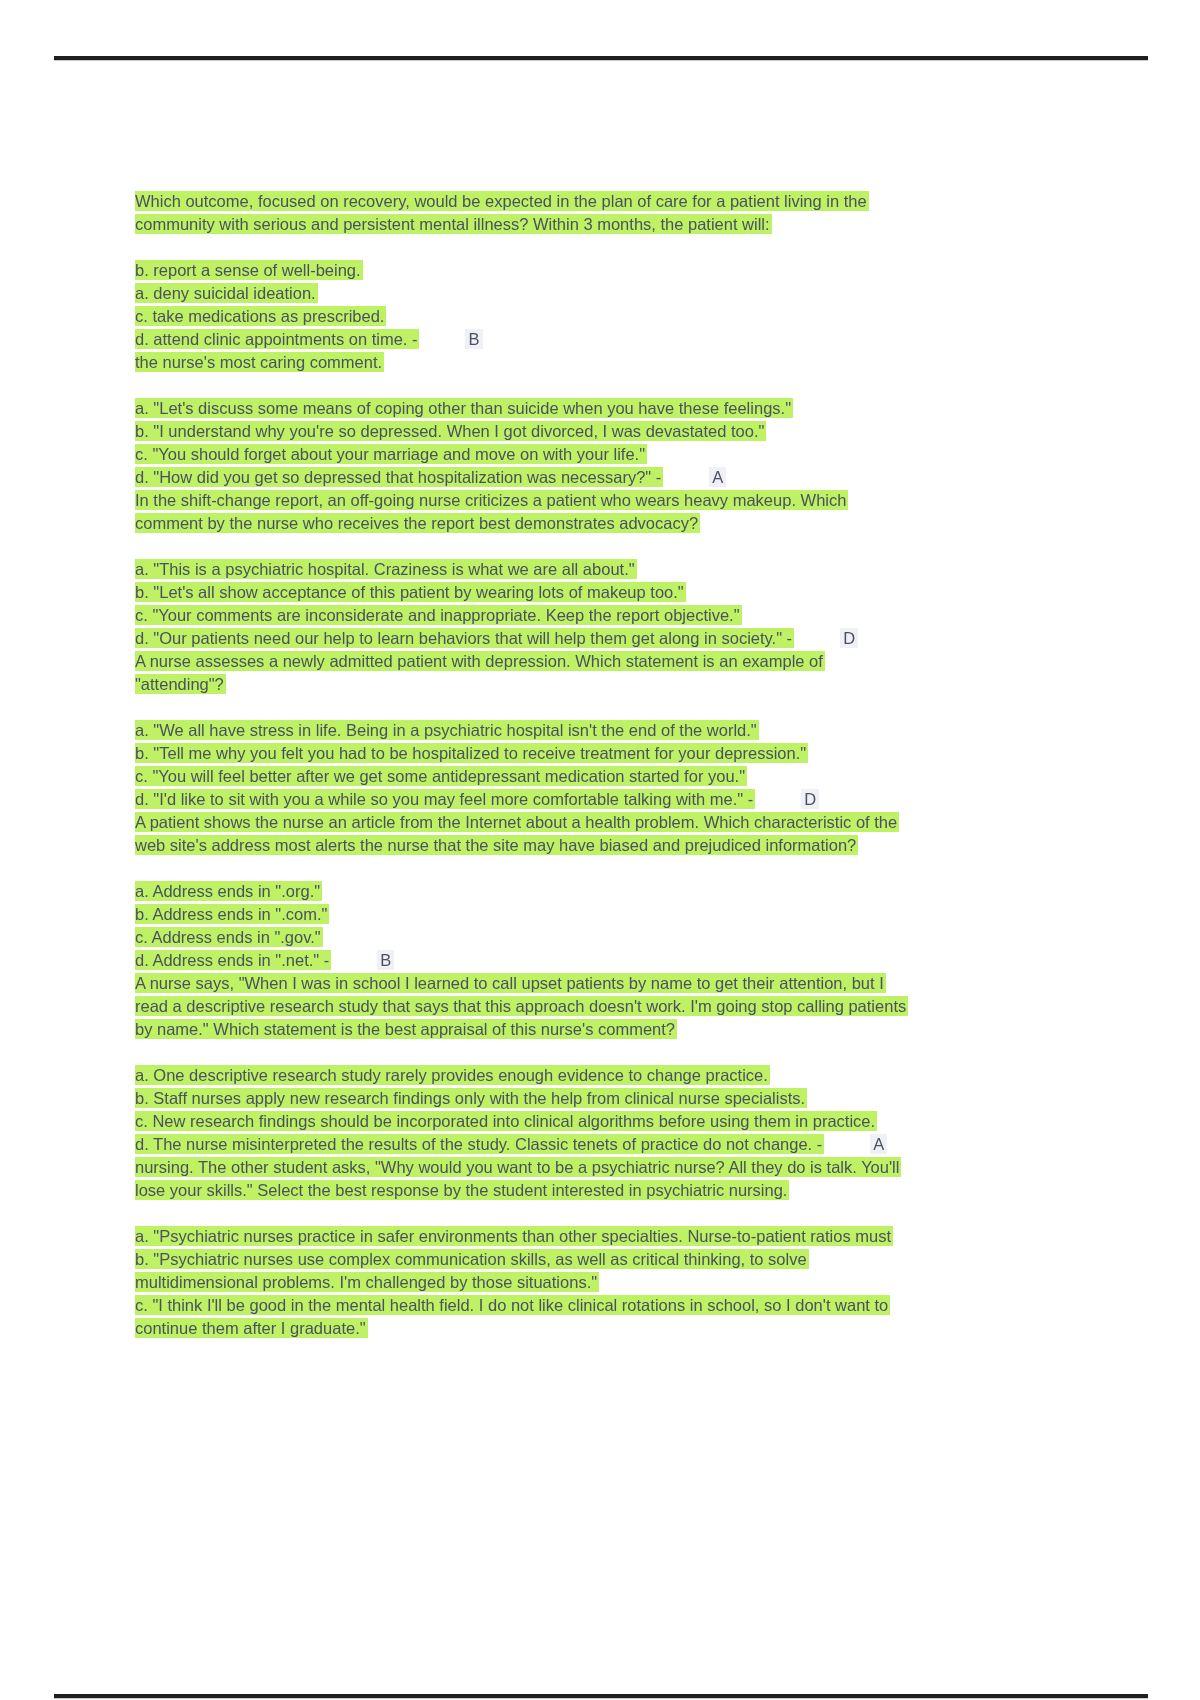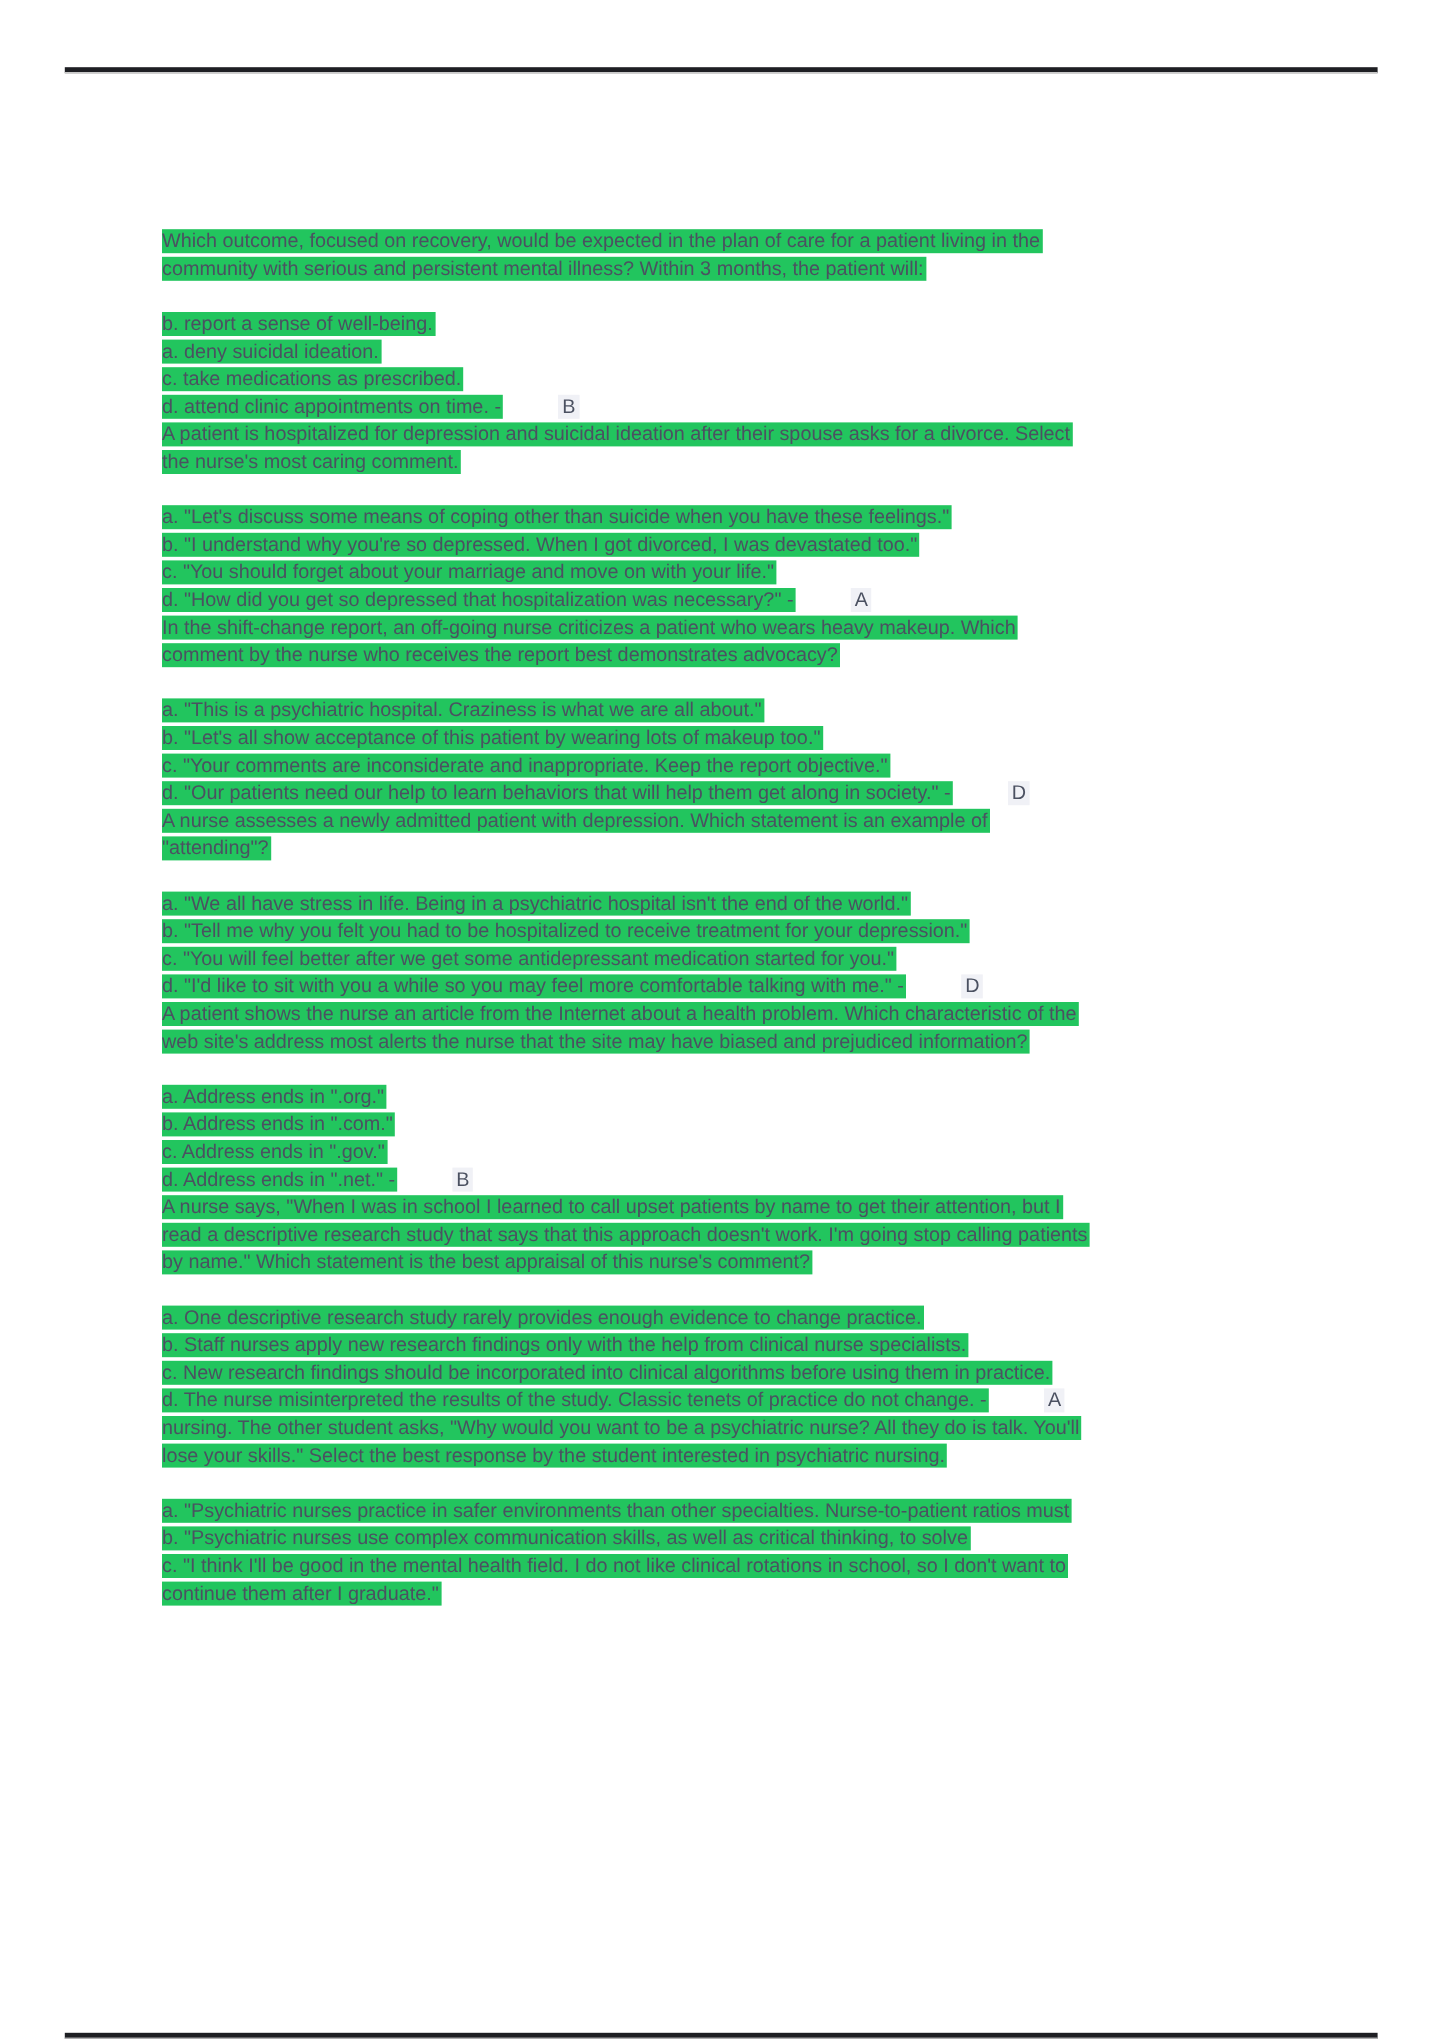--- a/index.html
+++ b/index.html
@@ -31,21 +31,21 @@
     top: 190px;
     width: 1010px;
   }
   .line {
     line-height: 23px;
     font-size: 16.5px;
     color: #4b5161;
     white-space: nowrap;
   }
   .hl {
-    background: #22c55e;
+    background: #bef264;
     padding: 1px 2px 1px 0;
   }
   .answer {
     background: #f0f1f6;
     margin-left: 46px;
     padding: 1px 3px;
   }
   .gap { height: 23px; }
 </style>
 </head>
@@ -60,21 +60,20 @@
       <div class="line"><span class="hl">Which outcome, focused on recovery, would be expected in the plan of care for a patient living in the</span></div>
       <div class="line"><span class="hl">community with serious and persistent mental illness? Within 3 months, the patient will:</span></div>
       <div class="gap"></div>
       <div class="line"><span class="hl">b. report a sense of well-being.</span></div>
       <div class="line"><span class="hl">a. deny suicidal ideation.</span></div>
       <div class="line"><span class="hl">c. take medications as prescribed.</span></div>
       <div class="line"><span class="hl">d. attend clinic appointments on time. -</span><span class="answer">B</span></div>
     </div>
 
     <div>
-      <div class="line"><span class="hl">A patient is hospitalized for depression and suicidal ideation after their spouse asks for a divorce. Select</span></div>
       <div class="line"><span class="hl">the nurse's most caring comment.</span></div>
       <div class="gap"></div>
       <div class="line"><span class="hl">a. "Let's discuss some means of coping other than suicide when you have these feelings."</span></div>
       <div class="line"><span class="hl">b. "I understand why you're so depressed. When I got divorced, I was devastated too."</span></div>
       <div class="line"><span class="hl">c. "You should forget about your marriage and move on with your life."</span></div>
       <div class="line"><span class="hl">d. "How did you get so depressed that hospitalization was necessary?" -</span><span class="answer">A</span></div>
     </div>
 
     <div>
       <div class="line"><span class="hl">In the shift-change report, an off-going nurse criticizes a patient who wears heavy makeup. Which</span></div>
@@ -116,20 +115,21 @@
       <div class="line"><span class="hl">c. New research findings should be incorporated into clinical algorithms before using them in practice.</span></div>
       <div class="line"><span class="hl">d. The nurse misinterpreted the results of the study. Classic tenets of practice do not change. -</span><span class="answer">A</span></div>
     </div>
 
     <div>
       <div class="line"><span class="hl">nursing. The other student asks, "Why would you want to be a psychiatric nurse? All they do is talk. You'll</span></div>
       <div class="line"><span class="hl">lose your skills." Select the best response by the student interested in psychiatric nursing.</span></div>
       <div class="gap"></div>
       <div class="line"><span class="hl">a. "Psychiatric nurses practice in safer environments than other specialties. Nurse-to-patient ratios must</span></div>
       <div class="line"><span class="hl">b. "Psychiatric nurses use complex communication skills, as well as critical thinking, to solve</span></div>
+      <div class="line"><span class="hl">multidimensional problems. I'm challenged by those situations."</span></div>
       <div class="line"><span class="hl">c. "I think I'll be good in the mental health field. I do not like clinical rotations in school, so I don't want to</span></div>
       <div class="line"><span class="hl">continue them after I graduate."</span></div>
     </div>
 
   </div>
 
   <div class="rule rule-bottom"></div>
 </div>
 
 </body></html>

